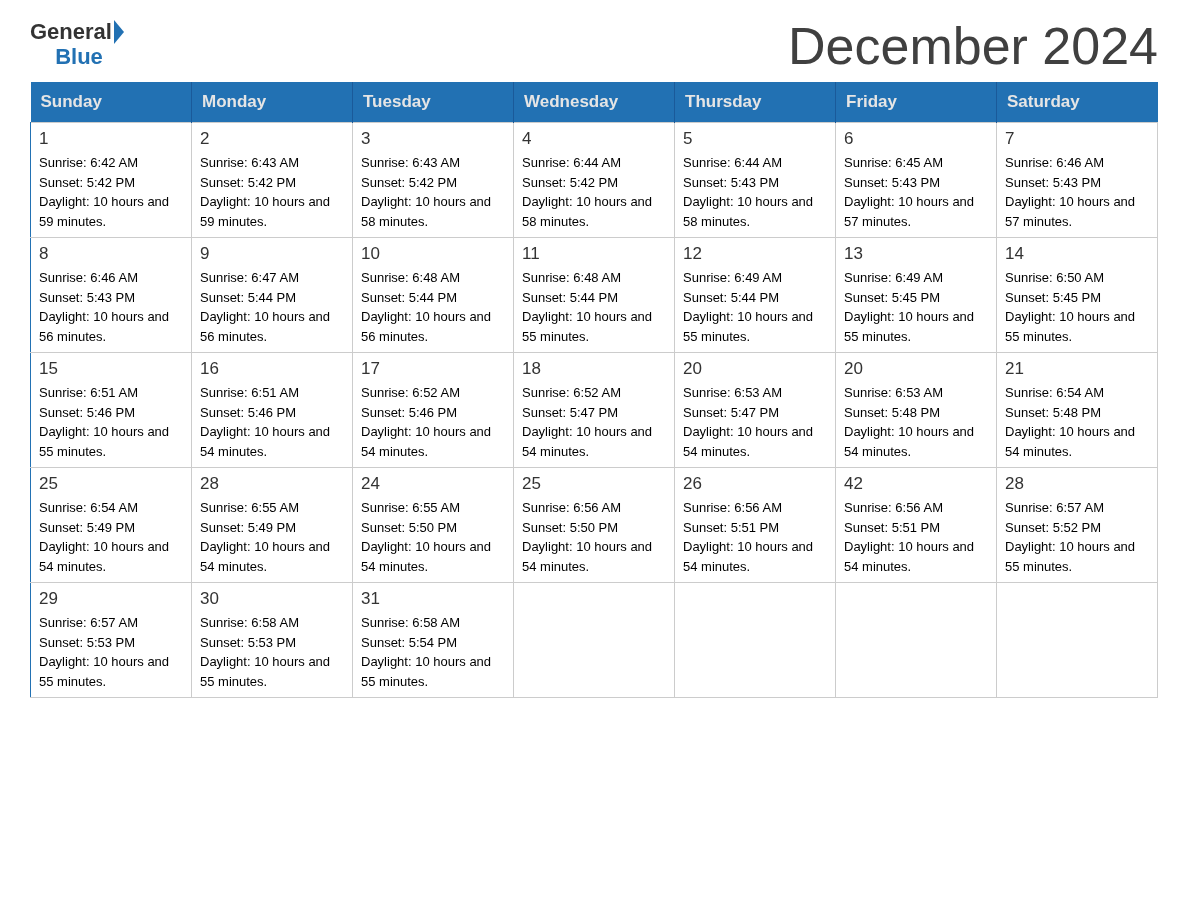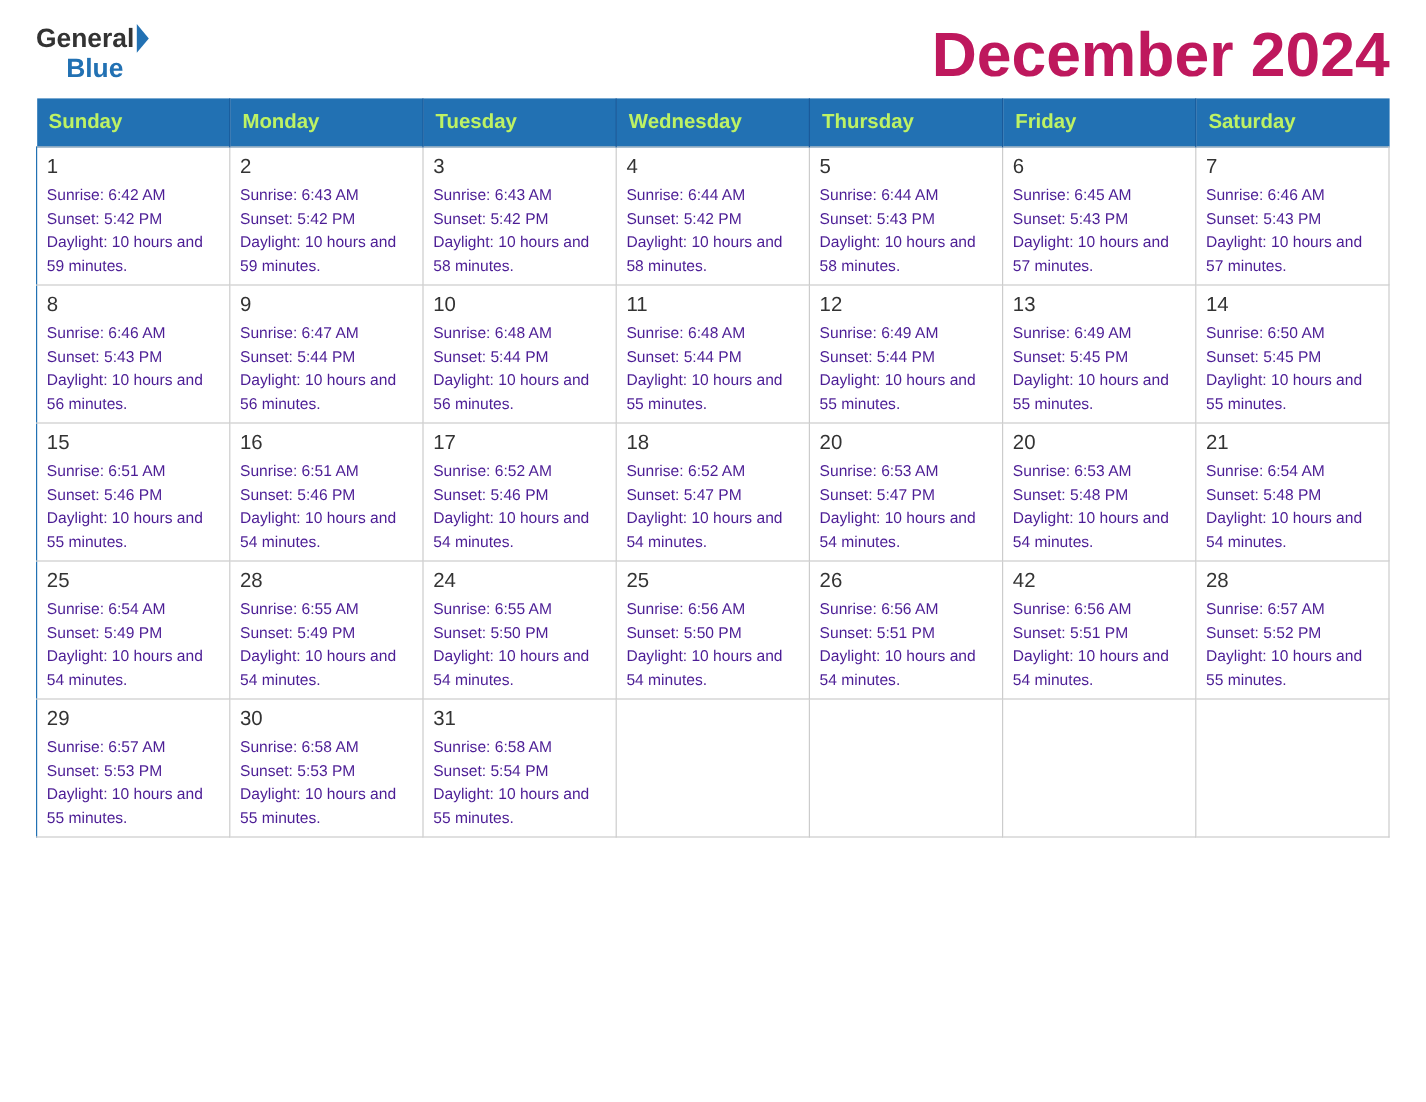--- a/index.html
+++ b/index.html
@@ -50,40 +50,40 @@
     .logo-blue {
       color: #2271b3;
     }
 
     .title-section {
       text-align: right;
     }
 
     .month-title {
       font-size: 52px;
-      font-weight: bold;
-      color: #be185d;
+      font-weight: normal;
+      color: #404040;
       line-height: 1;
     }
 
     .location-title {
       font-size: 22px;
       color: #555;
       margin-top: 5px;
     }
 
     .calendar-table {
       width: 100%;
       border-collapse: collapse;
       margin-top: 8px;
     }
 
     .calendar-table thead tr th {
       background-color: #2271b3;
-      color: #bef264;
+      color: #e5e5e5;
       font-size: 17px;
       font-weight: bold;
       padding: 10px 10px;
       text-align: left;
       border-right: 1px solid #1a5a9a;
     }
 
     .calendar-table thead tr th:last-child {
       border-right: none;
     }
@@ -101,21 +101,21 @@
     .day-number {
       font-size: 17px;
       font-weight: normal;
       color: #333;
       display: block;
       margin-bottom: 4px;
     }
 
     .day-info {
       font-size: 13px;
-      color: #4c1d95;
+      color: #000000;
       line-height: 1.5;
     }
 
     .empty-cell {
       background: #fff;
     }
 
     .calendar-table tbody tr td:first-child {
       border-left: 1px solid #2271b3;
     }

